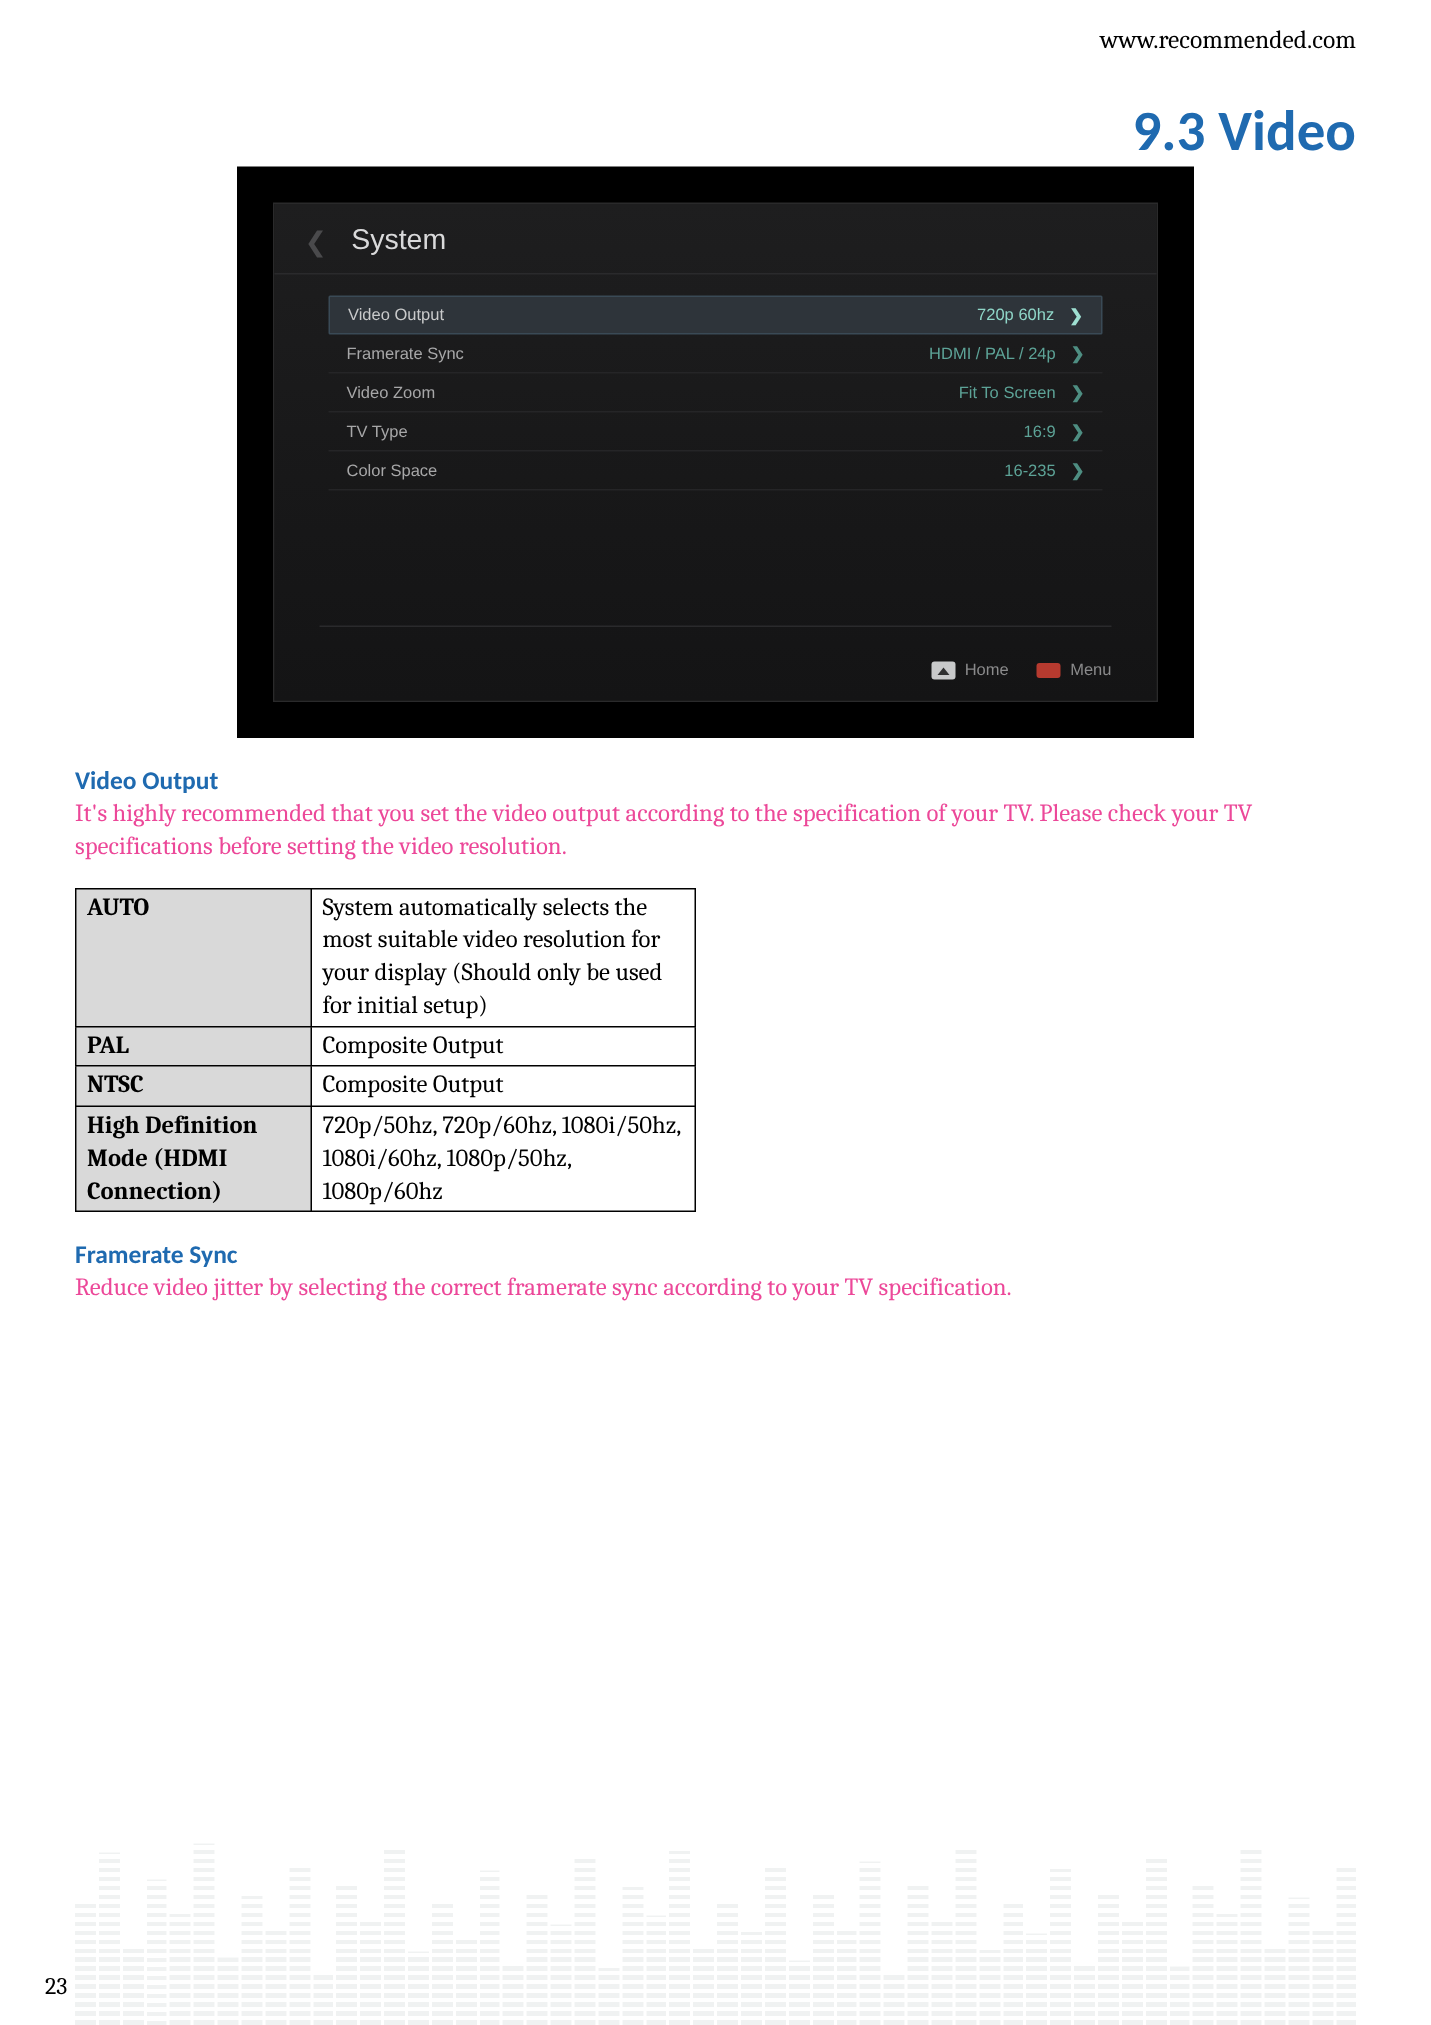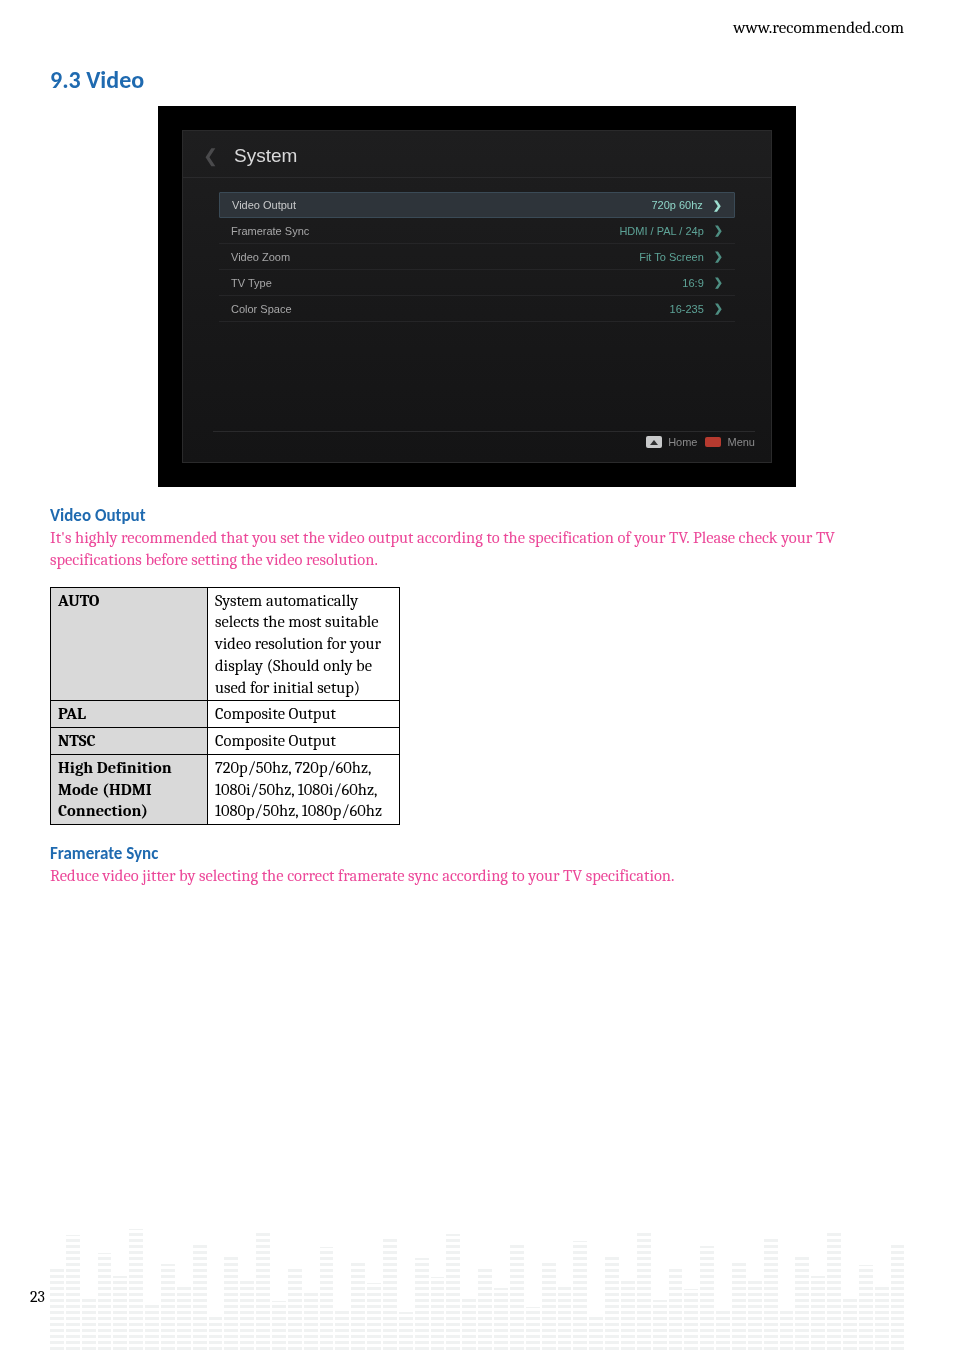--- a/index.html
+++ b/index.html
@@ -12,24 +12,24 @@
       padding: 18px 50px 0 50px;
     }
     .header-url {
       text-align: right;
       font-size: 17px;
       color: #000;
       margin-bottom: 28px;
     }
     .section-title {
       font-family: Calibri, Arial, sans-serif;
-      font-size: 24px;
+      font-size: 38px;
       font-weight: bold;
       color: #1f6ab0;
-      margin-bottom: 12px;
+      text-align: right;
     }
     .screenshot-wrap {
       width: 638px;
       margin: 0 auto 18px auto;
     }
     .device-screen {
       width: 638px;
       height: 381px;
       background: #000;
       position: relative;
@@ -79,29 +79,29 @@
     .menu-label { color: #a7a7a8; }
     .menu-row.selected .menu-label { color: #c9cacb; }
     .menu-value-wrap { display: flex; align-items: center; gap: 10px; }
     .menu-value { color: #5da397; font-size: 11px; }
     .menu-row.selected .menu-value { color: #8fd6c8; }
     .chev { color: #4e8e82; font-size: 11px; font-weight: bold; }
     .menu-row.selected .chev { color: #9fe0d2; font-weight: bold; }
     .screen-footer {
       position: absolute;
       bottom: 14px;
-      right: 16px;
+      right: 30px;
       display: flex;
       align-items: center;
-      gap: 8px;
+      gap: 19px;
       font-family: Arial, sans-serif;
       font-size: 11px;
       color: #8a8a8b;
       border-top: 1px solid #2a2a2c;
-      padding-top: 4px;
+      padding-top: 23px;
       left: 30px;
       justify-content: flex-end;
     }
     .ficon { display: inline-flex; align-items: center; gap: 6px; }
     .home-badge {
       width: 16px; height: 12px; background: #c8c9ca; border-radius: 2px;
       display: inline-flex; align-items: center; justify-content: center;
     }
     .home-badge::before {
       content: '';
@@ -122,38 +122,38 @@
       margin-bottom: 1px;
     }
     .body-text {
       font-size: 16.5px;
       color: #ec4899;
       line-height: 1.32;
       margin-bottom: 16px;
     }
     table.spec {
       border-collapse: collapse;
-      width: 350px;
+      width: 414px;
       margin-bottom: 18px;
     }
     table.spec td {
       border: 1.2px solid #000;
       padding: 2px 7px 2px 7px;
       font-size: 16.5px;
       vertical-align: top;
       line-height: 1.32;
     }
     table.spec td.k {
       width: 157px;
       font-weight: bold;
       background: #d9d9d9;
     }
     .page-number {
       position: absolute;
-      bottom: 44px;
+      bottom: 17px;
       left: 30px;
       font-size: 16px;
       color: #000;
     }
     .footer-decor {
       position: absolute;
       bottom: 0;
       left: 50px;
       right: 50px;
       height: 135px;

